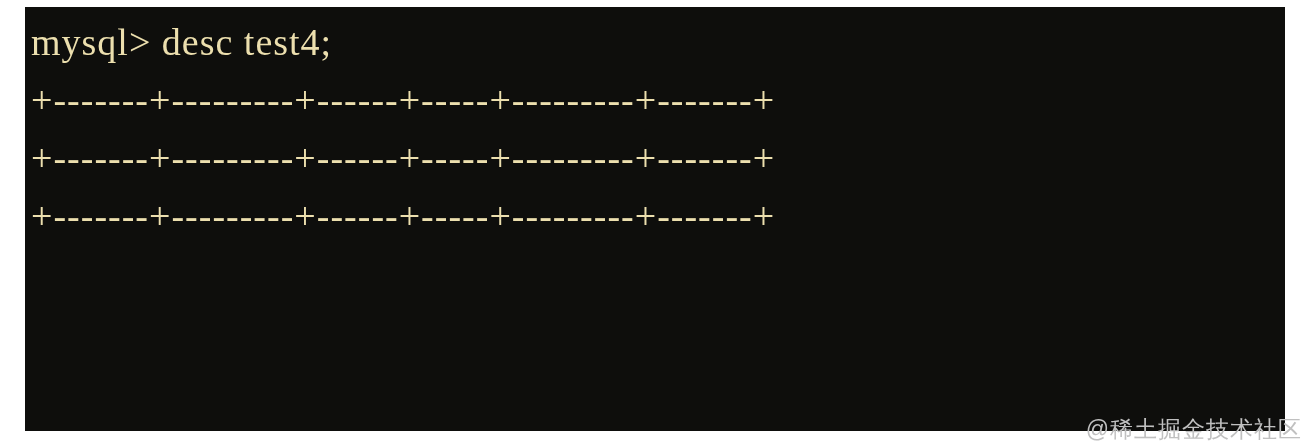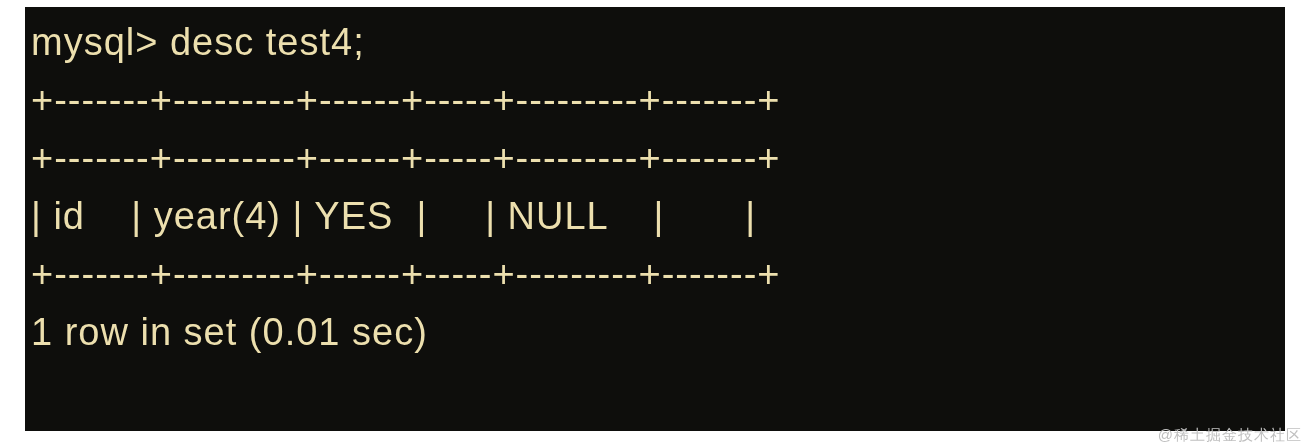--- a/index.html
+++ b/index.html
@@ -20,42 +20,40 @@
     top: 7px;
     width: 1260px;
     height: 424px;
     background: #0e0e0c;
     box-sizing: border-box;
     padding: 6px 6px;
   }
   .term-line {
     margin: 0;
     white-space: pre;
-    font-family: Liberation Sans, sans-serif;
+    font-family: Liberation Serif, serif;
     font-size: 38px;
     line-height: 58px;
     color: #ecdfae;
     letter-spacing: 1px;
   }
   .watermark {
     position: absolute;
     right: 10px;
     bottom: 3px;
     font-family: "Liberation Sans", sans-serif;
-    font-size: 15px;
+    font-size: 23px;
     color: #c0c0c0;
     letter-spacing: 1px;
   }
 </style>
 </head>
 <body>
 
 <div class="page">
   <div class="terminal">
     <pre class="term-line">mysql&gt; desc test4;</pre>
     <pre class="term-line">+-------+---------+------+-----+---------+-------+</pre>
     <pre class="term-line">+-------+---------+------+-----+---------+-------+</pre>
-    <pre class="term-line">| id    | year(4) | YES  |     | NULL    |       |</pre>
     <pre class="term-line">+-------+---------+------+-----+---------+-------+</pre>
-    <pre class="term-line">1 row in set (0.01 sec)</pre>
   </div>
   <div class="watermark">@稀土掘金技术社区</div>
 </div>
 
 </body></html>

